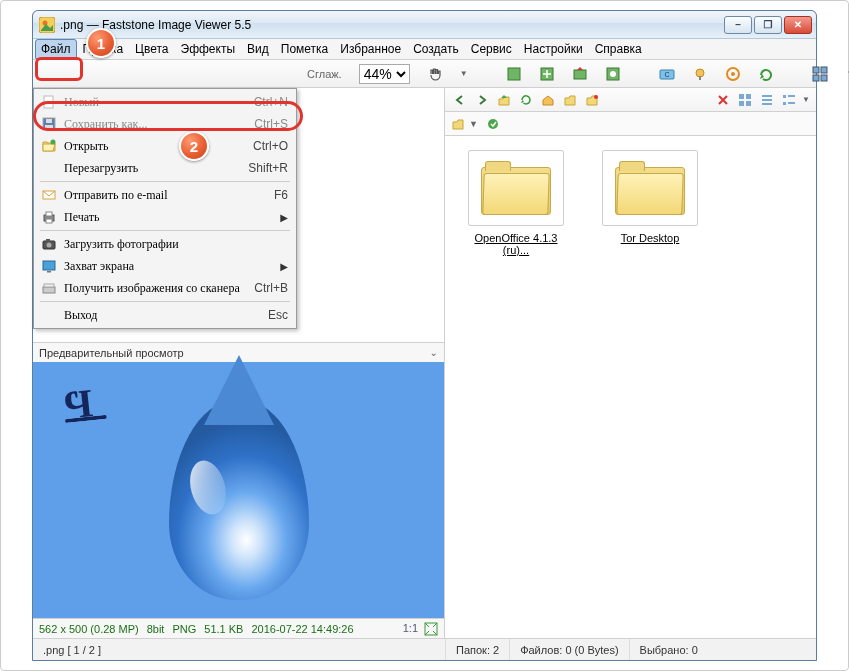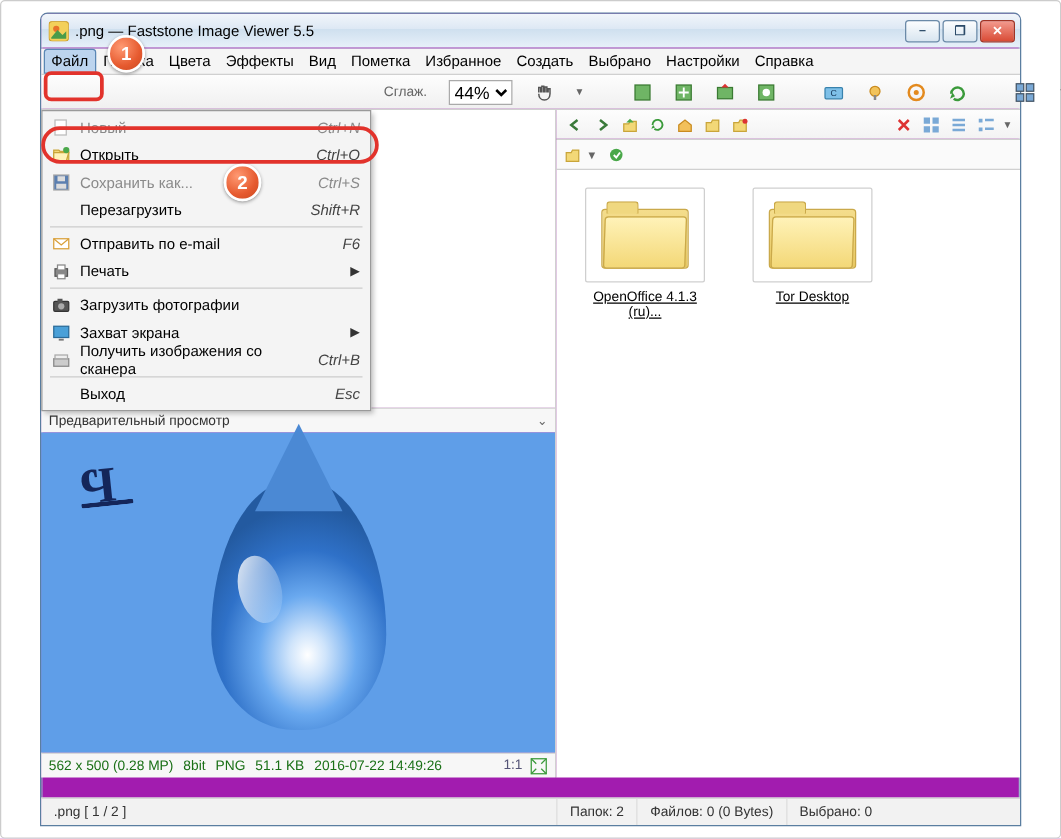--- a/index.html
+++ b/index.html
@@ -129,22 +129,22 @@
   .dropdown .dmi {
     height:22px;
     display:flex;
     align-items:center;
     padding:0 6px 0 2px;
     position:relative;
   }
   .dropdown .dmi .ico {
     width:22px;height:18px;display:flex;align-items:center;justify-content:center;margin-right:4px;
   }
-  .dropdown .dmi .lbl { flex:1; }
-  .dropdown .dmi .sc { color:#444; margin-left:0;font-style:italic; }
+  .dropdown .dmi .lbl { flex:1;font-family:Liberation Serif, serif; }
+  .dropdown .dmi .sc { color:#444; margin-left:0; }
   .dropdown .dmi .arrow { margin-left:6px; font-size:10px; color:#333; }
   .dropdown .dmi.disabled { color:#8a8a8a; }
   .dropdown .dmi.disabled .sc{ color:#8a8a8a;}
   .dropdown hr { margin:2px 4px; border:none; border-top:1px solid #ccc; }
   
   .ring {
     position:absolute;
     border:3px solid #e2332c;
     border-radius:18px;
     pointer-events:none;
@@ -265,21 +265,21 @@
   }
   .folder-glyph .front {
     position:absolute;left:2px;top:12px;width:66px;height:42px;
     background:linear-gradient(#fff2b8,#f3d877);
     border:1px solid #caa94a;border-radius:3px;
     transform:skewX(-2deg);
   }
   
   .statusbar {
     height:22px;border-top:1px solid #d0d0d0;background:#f2f2f2;
-    display:flex;align-items:center;font-size:11px;color:#333;margin-top:16px;
+    display:flex;align-items:center;font-size:11px;color:#333;
   }
   .statusbar .cell {
     padding:0 10px;border-left:1px solid #ddd;height:100%;
     display:flex;align-items:center;
   }
   .statusbar .cell:first-child{border-left:none;}
   .statusbar .spacer{flex:1;}
   
   svg { display:block; }
 </style>
@@ -307,21 +307,21 @@
 
     <div class="menubar">
       <div class="mi open">Файл</div>
       <div class="mi">Правка</div>
       <div class="mi">Цвета</div>
       <div class="mi">Эффекты</div>
       <div class="mi">Вид</div>
       <div class="mi">Пометка</div>
       <div class="mi">Избранное</div>
       <div class="mi">Создать</div>
-      <div class="mi">Выбрано</div>
+      <div class="mi">Сервис</div>
       <div class="mi">Настройки</div>
       <div class="mi">Справка</div>
     </div>
 
     <div class="toolbar">
       <span style="color:#666;font-size:11px;margin-left:270px">Сглаж.</span>
       <select class="zoom-sel">
         <option>44%</option>
       </select>
       <div class="tbtn">
@@ -405,41 +405,41 @@
           <div class="dropdown">
             <div class="dmi disabled">
               <span class="ico">
                   <svg width="16" height="16">
                     <rect x="3" y="2" width="9" height="12" fill="#fff" stroke="#bbb"></rect>
                   </svg>
                 </span>
               <span class="lbl">Новый</span>
               <span class="sc">Ctrl+N</span>
             </div>
+            <div class="dmi disabled">
+              <span class="ico">
+                  <svg width="16" height="16">
+                    <rect x="2" y="2" width="12" height="12" fill="#5b7fb0" stroke="#aaa"></rect>
+                    <rect x="5" y="3" width="6" height="4" fill="#ddd"></rect>
+                    <rect x="4" y="9" width="8" height="4" fill="#ddd"></rect>
+                  </svg>
+                </span>
+              <span class="lbl">Сохранить как...</span>
+              <span class="sc">Ctrl+S</span>
+            </div>
             <div class="dmi">
               <span class="ico">
                   <svg width="16" height="16">
                     <path d="M2 4h4l1 1h7v8H2z" fill="#f3d877" stroke="#c9a53a"></path>
                     <path d="M2 6h12l-2 7H2z" fill="#fff2b8" stroke="#c9a53a"></path>
                     <circle cx="12" cy="4" r="2.5" fill="#4aa84a"></circle>
                   </svg>
                 </span>
               <span class="lbl">Открыть</span>
               <span class="sc">Ctrl+O</span>
-            </div>
-            <div class="dmi disabled">
-              <span class="ico">
-                  <svg width="16" height="16">
-                    <rect x="2" y="2" width="12" height="12" fill="#5b7fb0" stroke="#aaa"></rect>
-                    <rect x="5" y="3" width="6" height="4" fill="#ddd"></rect>
-                    <rect x="4" y="9" width="8" height="4" fill="#ddd"></rect>
-                  </svg>
-                </span>
-              <span class="lbl">Сохранить как...</span>
-              <span class="sc">Ctrl+S</span>
             </div>
             <div class="dmi">
               <span class="ico"></span>
               <span class="lbl">Перезагрузить</span>
               <span class="sc">Shift+R</span>
             </div>
             <hr>
             <div class="dmi">
               <span class="ico">
                   <svg width="16" height="16">

